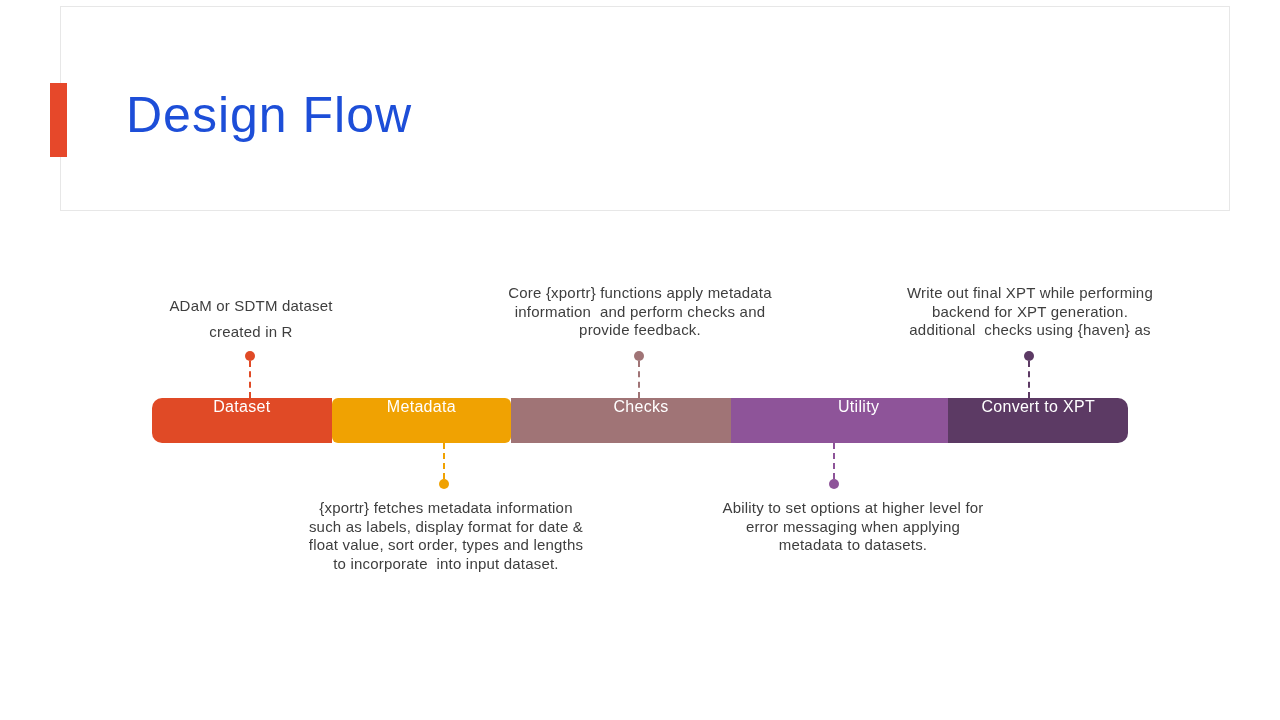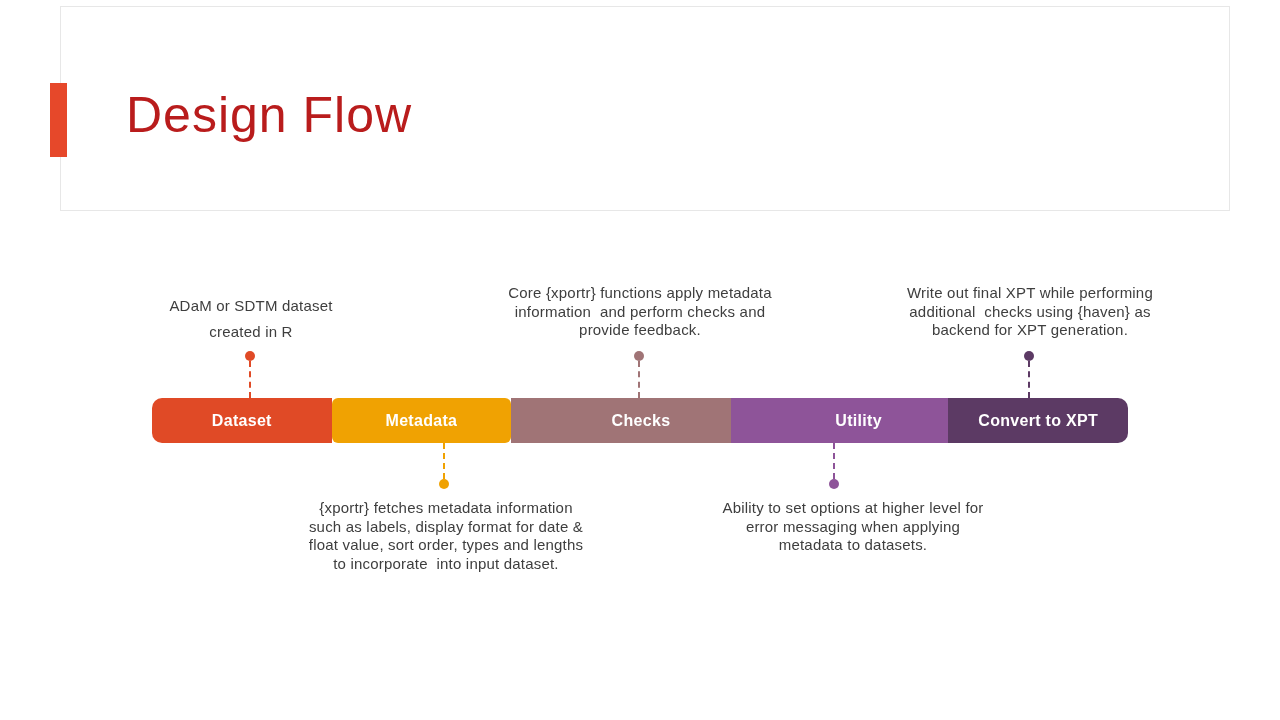--- a/index.html
+++ b/index.html
@@ -23,39 +23,38 @@
     position: absolute;
     left: 50px; top: 83px;
     width: 17px; height: 74px;
   }
   .slide-title {
     position: absolute;
     left: 126px; top: 86px;
     font-size: 50px;
     font-weight: 400;
     letter-spacing: 1px;
-    color: #b91c1c;
+    color: #1d4ed8;
   }
   .flow-bar {
     position: absolute;
     left: 152px; top: 398px;
     width: 976px; height: 45px;
     display: flex;
     border-radius: 10px;
     overflow: hidden;
   }
   .segment {
     flex: 1;
     display: flex;
-    align-items: center;
+    align-items: flex-start;
     justify-content: center;
     color: #ffffff;
     font-size: 16px;
     letter-spacing: 0.3px;
-    font-weight: bold;
   }
   .connector {
     position: absolute;
     width: 0;
     border-left: 2px dashed #999;
   }
   .dot {
     position: absolute;
     width: 10px; height: 10px;
     border-radius: 50%;
@@ -99,22 +98,22 @@
     <span class="line">ADaM or SDTM dataset</span>
     <span class="line">created in R</span>
   </div>
   <div class="annotation ann-top-checks">
     <span class="line">Core {xportr} functions apply metadata</span>
     <span class="line">information  and perform checks and</span>
     <span class="line">provide feedback.</span>
   </div>
   <div class="annotation ann-top-convert">
     <span class="line">Write out final XPT while performing</span>
+    <span class="line">backend for XPT generation.</span>
     <span class="line">additional  checks using {haven} as</span>
-    <span class="line">backend for XPT generation.</span>
   </div>
 
   <div class="dot dot-dataset" style="background-color: rgb(224, 74, 38);"></div>
   <div class="connector conn-dataset" style="border-left-color: rgb(224, 74, 38);"></div>
 
   <div class="dot dot-checks" style="background-color: rgb(160, 116, 118);"></div>
   <div class="connector conn-checks" style="border-left-color: rgb(160, 116, 118);"></div>
 
   <div class="dot dot-convert" style="background-color: rgb(92, 58, 100);"></div>
   <div class="connector conn-convert" style="border-left-color: rgb(92, 58, 100);"></div>

